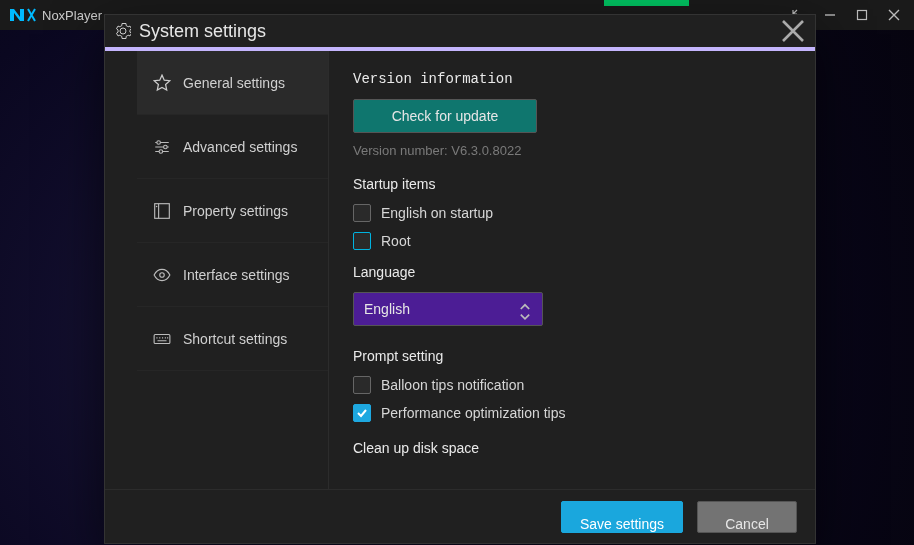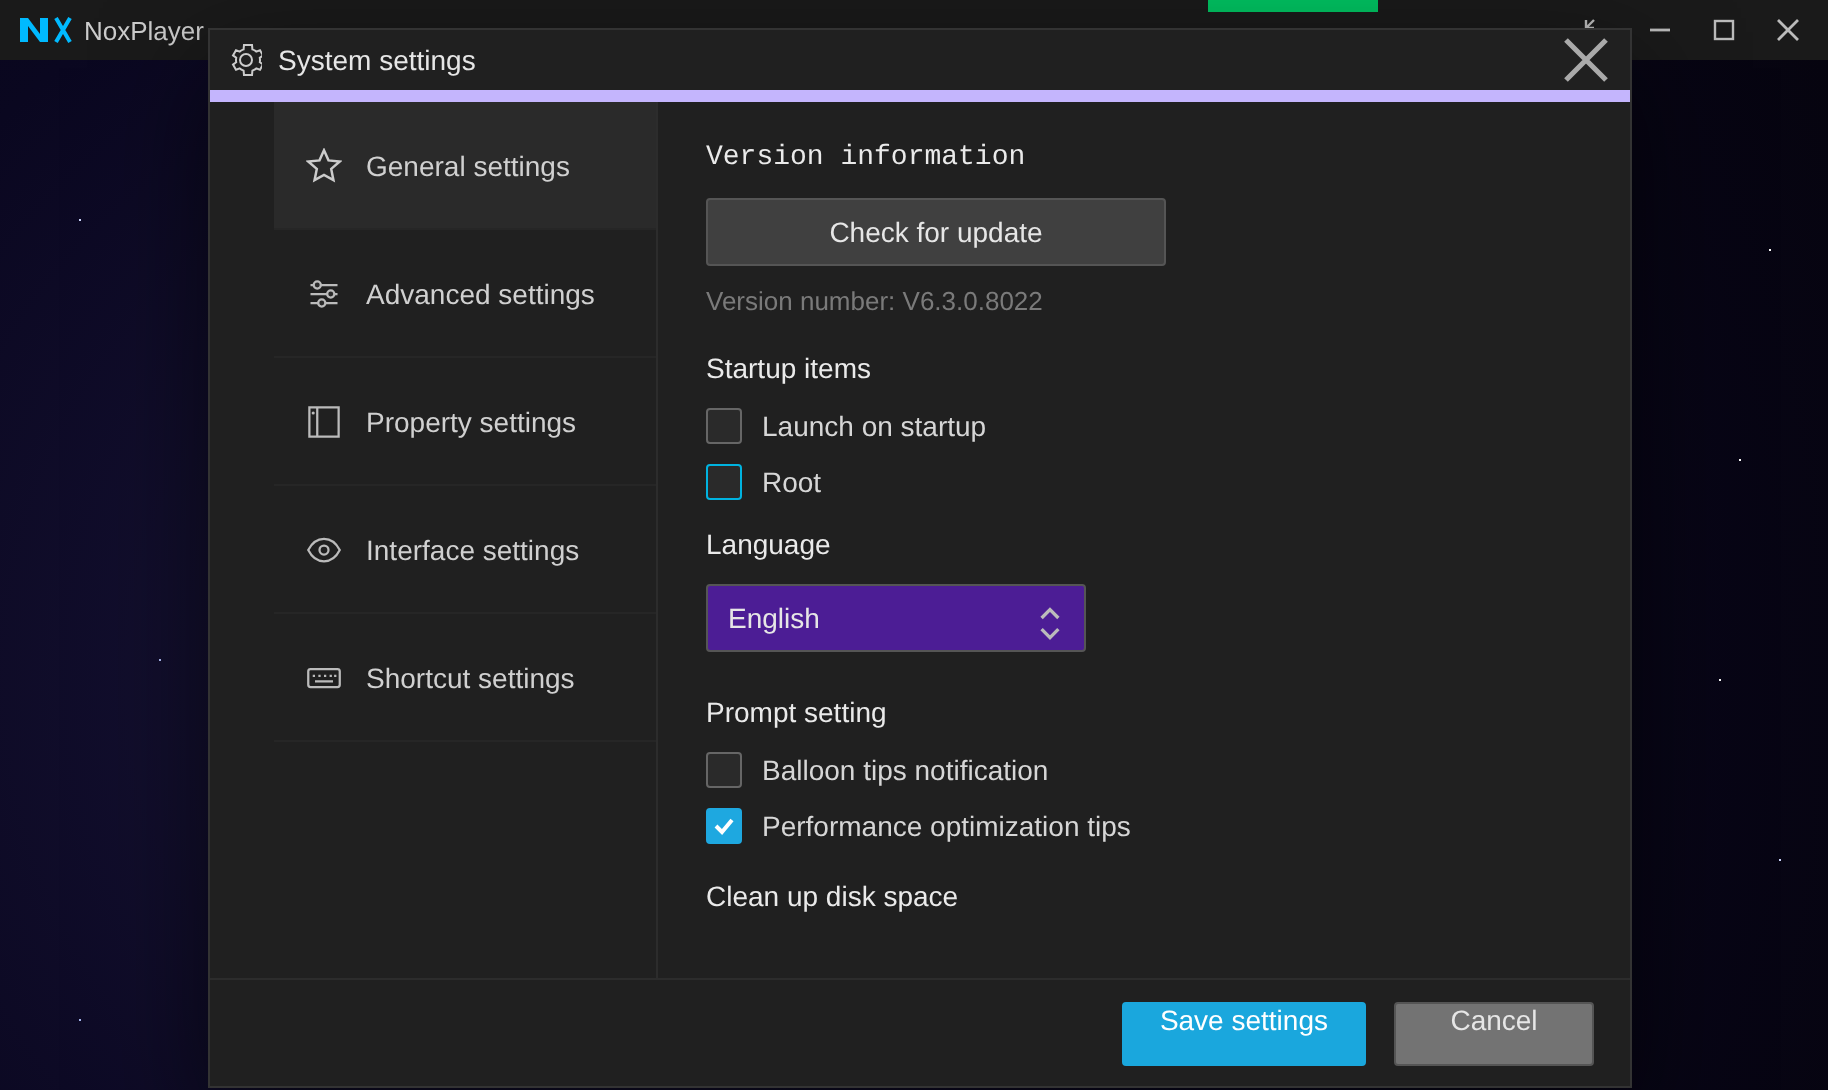--- a/index.html
+++ b/index.html
@@ -44,42 +44,42 @@
 
 
 .dialog {
   position: absolute; left: 104px; top: 14px; width: 712px; height: 530px;
   background: #202020; color: #e0e0e0; border: 1px solid #333;
   display: flex; flex-direction: column;
   box-shadow: 0 20px 50px rgba(0,0,0,.6);
 }
 .dialog-header {
   height: 36px; display: flex; align-items: center; padding: 0 10px;
-  border-bottom: 6px solid #c4b5fd; font-size: 14px; color: #e6e6e6;
+  border-bottom: 4px solid #c4b5fd; font-size: 18px; color: #e6e6e6;
 }
 .dialog-header .hdr-icon { width: 16px; height: 16px; margin-right: 8px; display: flex; align-items: center; justify-content: center; }
 .dialog-header .close { margin-left: auto; width: 24px; height: 24px; display: flex; align-items: center; justify-content: center; color: #aaa; }
 
 .dialog-body { flex: 1; display: flex; min-height: 0; margin-left: 32px; }
 
 .sidebar { width: 192px; border-right: 1px solid #2c2c2c; padding-top: 0; }
 .sidebar-item {
   height: 64px; display: flex; align-items: center; gap: 12px;
   padding: 0 16px; color: #d0d0d0; font-size: 14px; cursor: pointer;
   border-bottom: 1px solid #262626;
 }
 .sidebar-item.active { background: #2a2a2a; }
 .sidebar-item .s-icon { width: 18px; height: 18px; display: flex; align-items: center; justify-content: center; color: #bdbdbd; }
 
 .content { flex: 1; padding: 20px 24px 6px 24px; overflow: hidden; }
 .section-title { font-size: 14px; color: #eaeaea; margin-bottom: 12px; margin-top: 8px; }
 .section-title:first-child { margin-top: 0; font-family: Liberation Mono, monospace; }
 
 .update-btn {
-  width: 230px; height: 34px; border: 1px solid #555; background: #404040;
+  width: 184px; height: 34px; border: 1px solid #555; background: #0f766e;
   color: #e6e6e6; font-size: 14px; display: flex; align-items: center; justify-content: center;
   cursor: pointer; border-radius: 2px;
 }
 .version-text { color: #7a7a7a; font-size: 13px; margin-top: 10px; margin-bottom: 18px; }
 
 .check-row { display: flex; align-items: center; gap: 10px; margin: 6px 0 10px 0; font-size: 14px; color: #d6d6d6; }
 .chk {
   width: 18px; height: 18px; border: 1px solid #666; border-radius: 2px;
   display: flex; align-items: center; justify-content: center; background: #2a2a2a;
 }
@@ -93,21 +93,21 @@
   padding: 0 10px; border-radius: 2px; justify-content: space-between;
 }
 .select .chev { width: 14px; height: 14px; color: #bbb; }
 
 .dialog-footer {
   height: 54px; border-top: 1px solid #2c2c2c;
   display: flex; align-items: center; justify-content: flex-end; gap: 14px; padding: 0 18px;
 }
 .btn {
   height: 32px; min-width: 100px; padding: 0 18px; border-radius: 2px;
-  font-size: 14px; display: flex; align-items: flex-start; justify-content: center; cursor: pointer;
+  font-size: 14px; display: flex; align-items: flex-end; justify-content: center; cursor: pointer;
 }
 .btn-primary { background: #1aa7dd; color: #fff; border: 1px solid #1aa7dd; }
 .btn-secondary { background: #737373; color: #e6e6e6; border: 1px solid #555; }
 
 svg { display: block; }
 </style>
 </head>
 <body>
 
 <div class="app-window">
@@ -220,21 +220,21 @@
       <div class="content">
         <div class="section-title">Version information</div>
         <div class="update-btn">
           <span>Check for update</span>
         </div>
         <div class="version-text">Version number: V6.3.0.8022</div>
 
         <div class="section-title">Startup items</div>
         <div class="check-row">
           <span class="chk"></span>
-          <span>Launch on startup</span>
+          <span>English on startup</span>
         </div>
         <div class="check-row">
           <span class="chk accent"></span>
           <span>Root</span>
         </div>
 
         <div class="section-title" style="margin-top:14px">Language</div>
         <div class="select">
           <span>English</span>
           <span class="chev">

